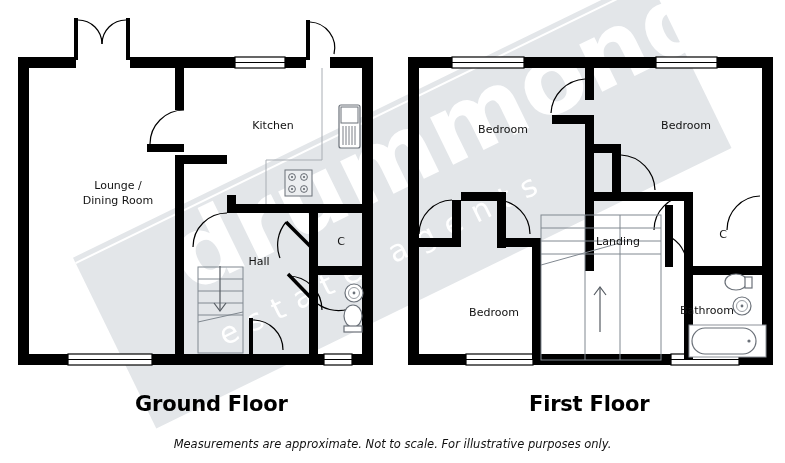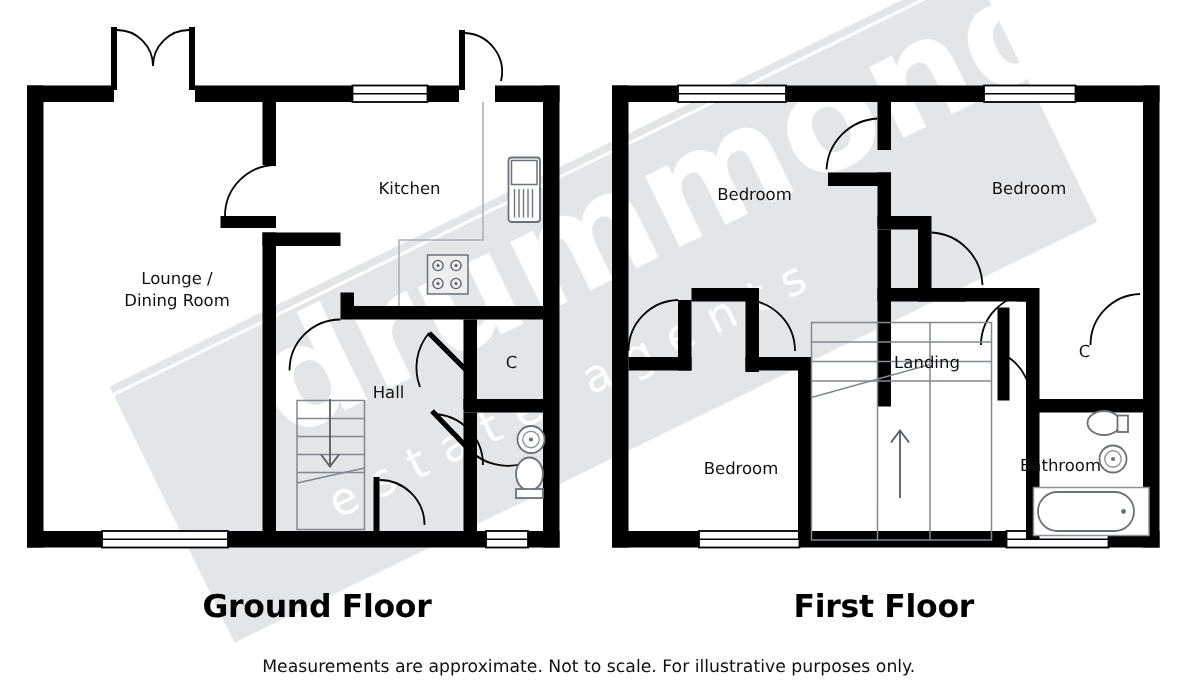--- a/index.html
+++ b/index.html
@@ -55,20 +55,21 @@
   .disclaimer {
     position: absolute;
     left: 0;
     top: 437px;
     width: 785px;
     text-align: center;
     font-family: "DejaVu Sans", sans-serif;
     font-size: 11.5px;
     color: #111111;
     white-space: nowrap;
+    font-style: italic;
   }
 </style>
 </head>
 <body>
 
 <div id="plan-root">
 
   <svg class="floorplan" viewBox="0 0 785 463" xmlns="http://www.w3.org/2000/svg">
 
     <defs>

